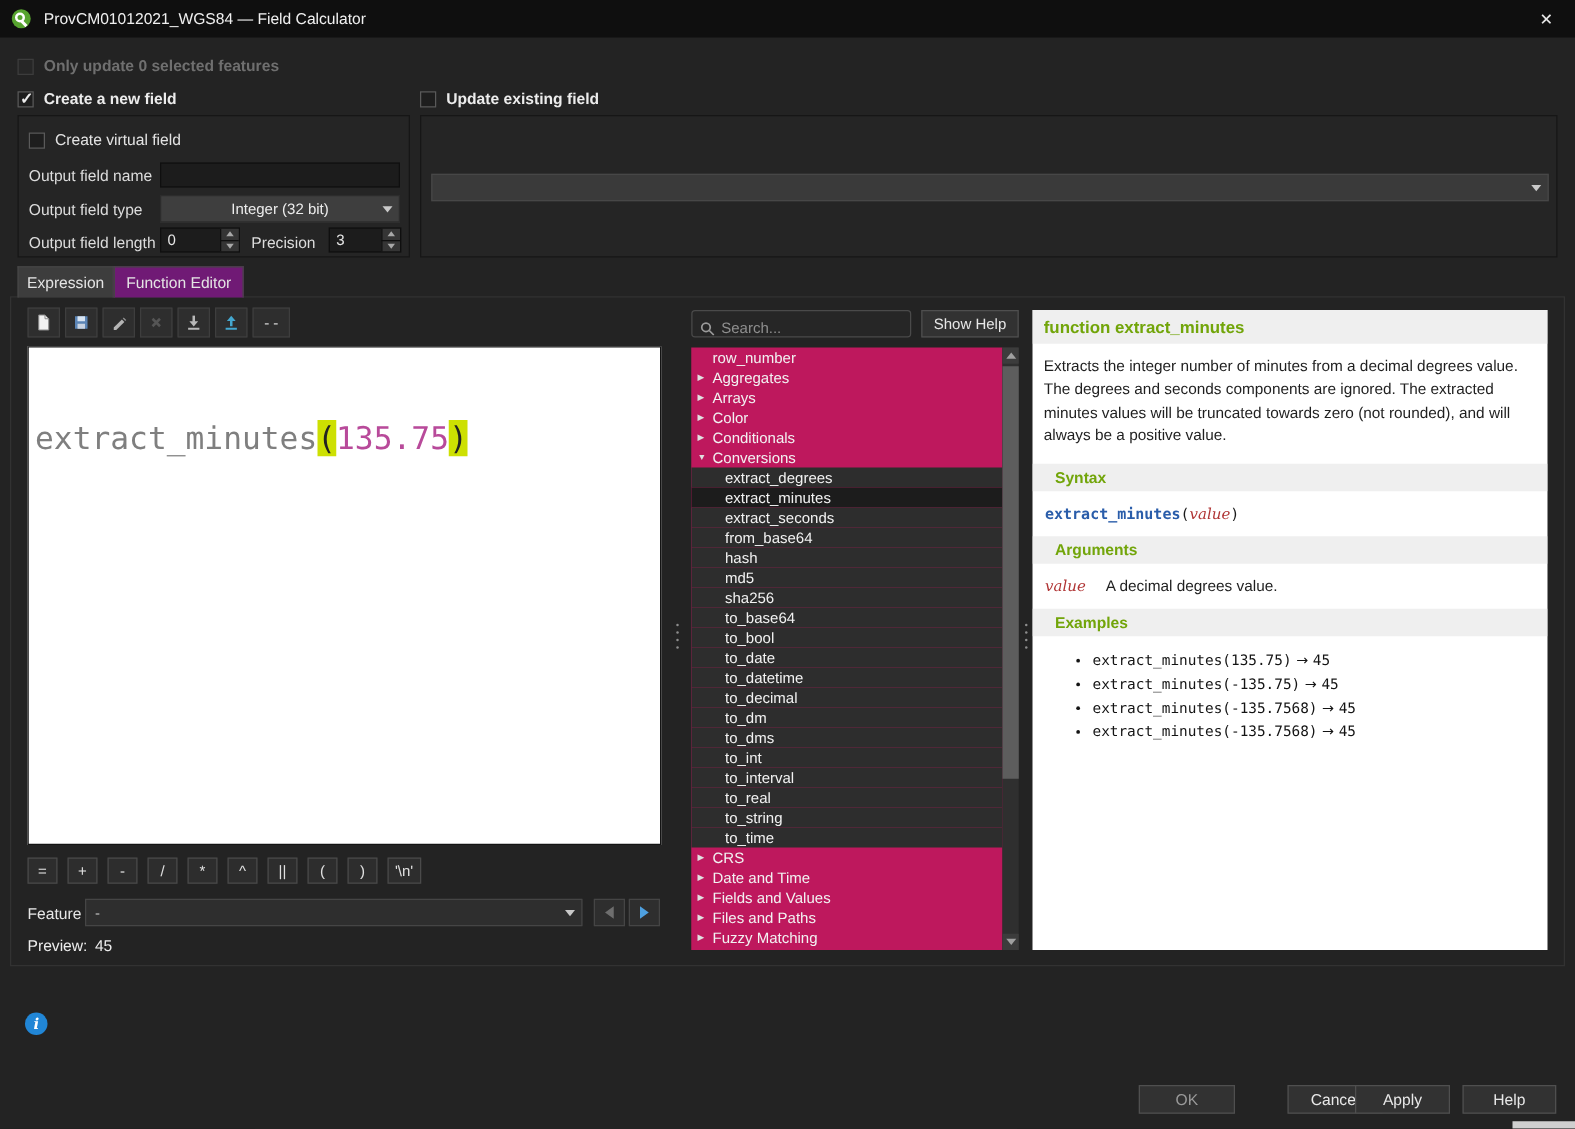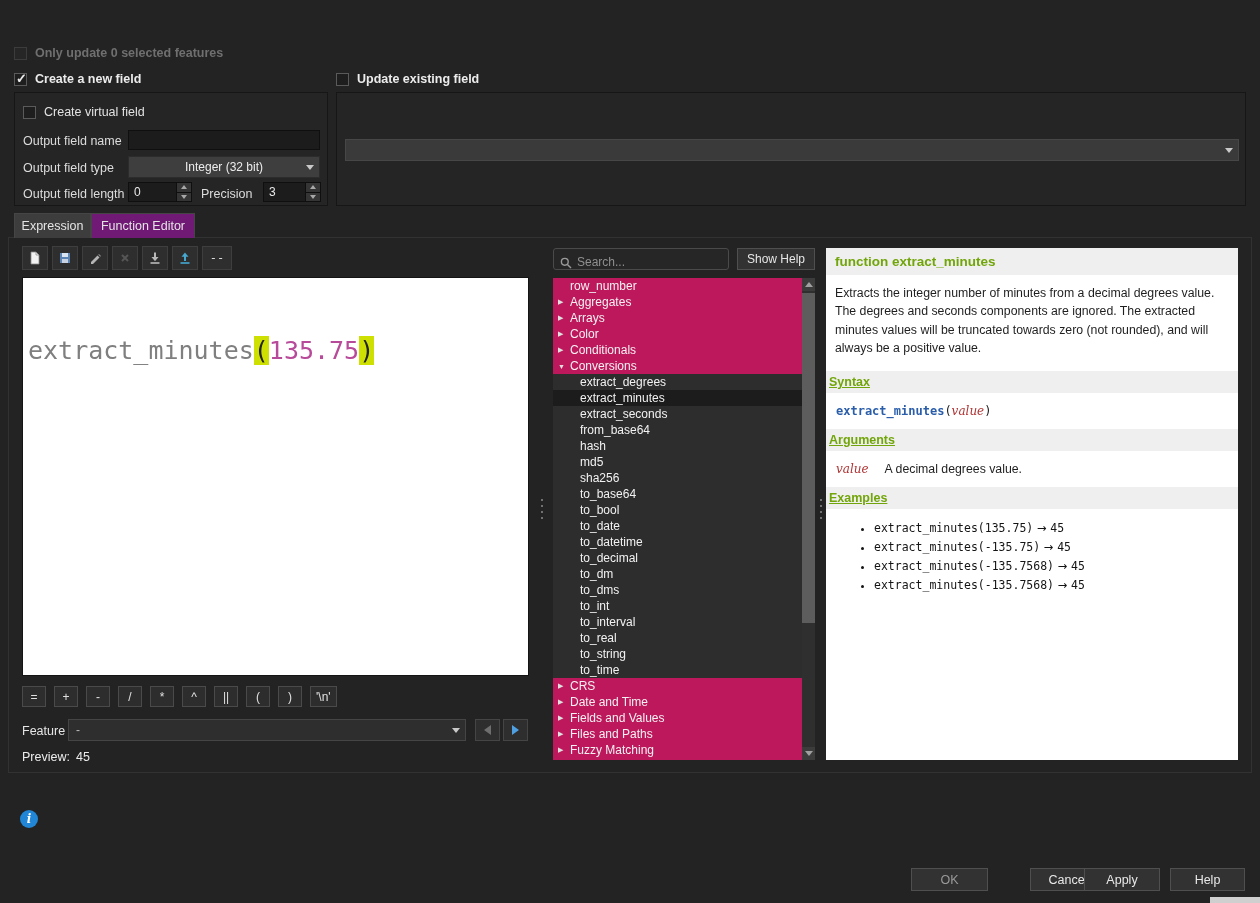--- a/index.html
+++ b/index.html
@@ -105,21 +105,21 @@
   
   .splitter{position:absolute;top:492px;width:8px;height:34px;display:flex;flex-direction:column;gap:4px;align-items:center;justify-content:center;cursor:col-resize;z-index:5;}
   .splitter .dot{width:2px;height:2px;background:#8d8d8d;border-radius:50%;}
   .split-1{left:538px;}
   .split-2{left:817px;}
 
   
   .help-panel{position:absolute;left:826px;top:248px;width:412px;height:512px;background:#ffffff;color:#1c1c1c;overflow:hidden;z-index:3;}
   .help-title{background:#efefef;color:#72a50a;font-weight:bold;font-size:13.5px;padding:6px 9px;}
   .help-desc{padding:9px 9px 4px 9px;line-height:1.5;color:#1f1f1f;font-size:12.3px;}
-  .section-band{background:#efefef;color:#72a50a;font-weight:bold;font-size:12.5px;padding:4px 3px;margin-top:9px;text-decoration:underline;}
+  .section-band{background:#efefef;color:#72a50a;font-weight:bold;font-size:12.5px;padding:4px 18px;margin-top:9px;}
   .syntax-line{padding:11px 9px 2px 10px;font-family:"DejaVu Sans Mono",monospace;font-size:12px;color:#1a1a1a;}
   .syn-fn{color:#2a5daa;font-weight:bold;}
   .syn-arg{color:#b03434;font-style:italic;font-family:"DejaVu Serif",serif;}
   .arg-row{padding:11px 9px 2px 10px;display:flex;gap:16px;align-items:baseline;}
   .arg-name{color:#b03434;font-style:italic;font-family:"DejaVu Serif",serif;font-size:12px;}
   .arg-desc{color:#1f1f1f;font-size:12.3px;}
   .examples{margin:12px 0 0 0;padding-left:48px;}
   .examples li{margin-bottom:5px;font-size:11.5px;color:#141414;}
   .ex-code{font-family:"DejaVu Sans Mono",monospace;}
   .ex-arrow{font-family:"DejaVu Sans",sans-serif;}
@@ -132,20 +132,29 @@
   .btn-cancel{left:998px;width:76px;margin-left:32px;}
   .btn-apply{left:1084px;width:76px;}
   .btn-help{left:1170px;width:75px;}
   .bg-fragment{position:absolute;left:1210px;top:897px;width:50px;height:6px;background:#cfcfcf;}
 </style>
 </head>
 <body>
 
 <div id="app">
 
+  <div class="titlebar">
+    <svg class="qgis-logo" viewBox="0 0 17 17">
+      <circle cx="8" cy="8" r="7.6" fill="#57a32f"></circle>
+      <circle cx="7" cy="7" r="3" fill="none" stroke="#ffffff" stroke-width="2"></circle>
+      <rect x="9.2" y="9.2" width="5.4" height="2.4" transform="rotate(45 9.2 9.2)" fill="#ffffff"></rect>
+    </svg>
+    <div class="title-text">ProvCM01012021_WGS84 — Field Calculator</div>
+    <div class="close-btn">✕</div>
+  </div>
 
   <div class="check-row row-only">
     <span class="cb disabled"></span>
     <span class="cb-label dim">Only update 0 selected features</span>
   </div>
   <div class="check-row row-create">
     <span class="cb">
         <span class="checkmark">✓</span>
       </span>
     <span class="cb-label">Create a new field</span>

